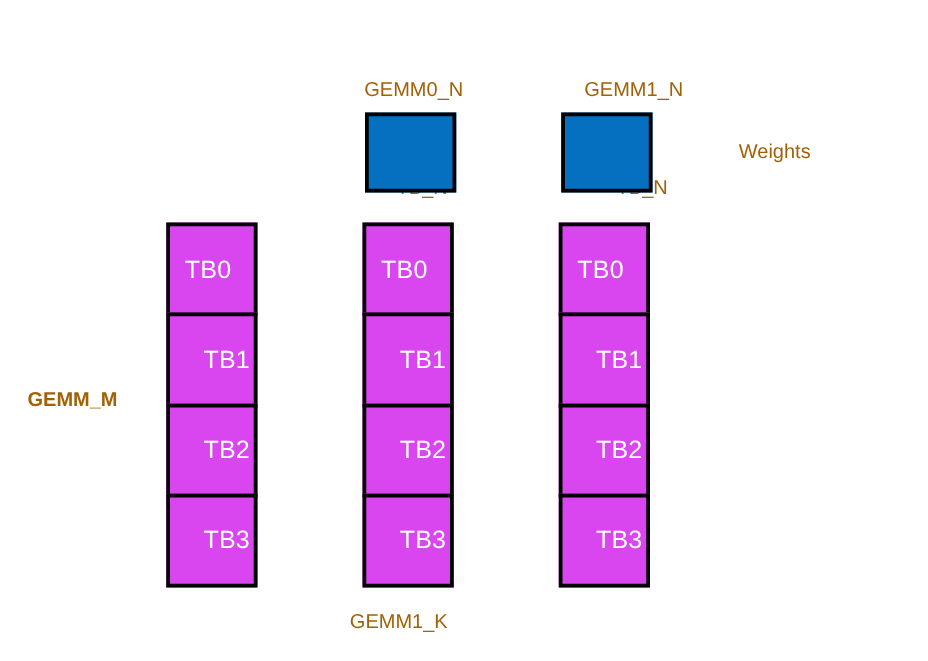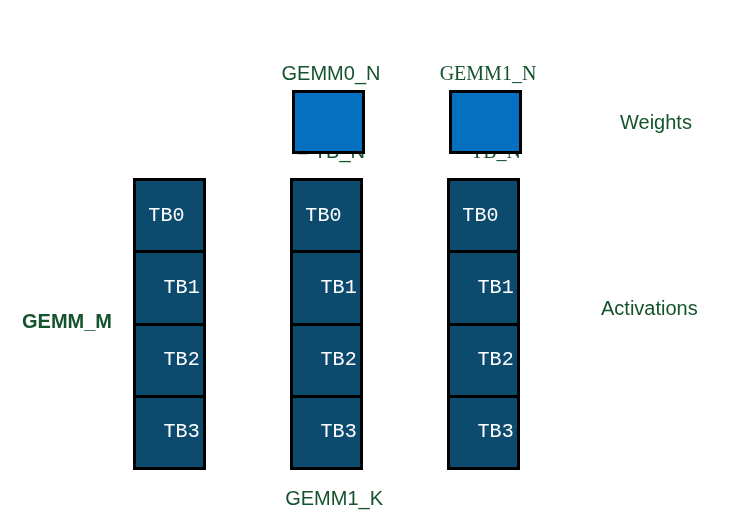--- a/index.html
+++ b/index.html
@@ -14,50 +14,49 @@
     background: #ffffff;
     font-family: "Liberation Sans", sans-serif;
     overflow: hidden;
   }
 
   
   .abs { position: absolute; }
 
   
   .label {
-    color: #14532d;
-    font-size: 20px;
+    color: #a16207;
+    font-size: 16px;
     line-height: 26px;
     white-space: pre;
   }
   .label-center { text-align: center; }
 
   
   .weight-box {
     box-sizing: border-box;
     background: #0570C0;
     border: 3px solid #000000;
   }
 
   
   .column {
     box-sizing: border-box;
     display: flex;
     flex-direction: column;
   }
   .tb-cell {
     box-sizing: border-box;
-    background: #0c4a6e;
+    background: #d946ef;
     border: 3px solid #000000;
     flex: 1 1 0;
     display: flex;
     align-items: center;
     justify-content: center;
     position: relative;
-    font-family: Liberation Mono, monospace;
   }
   
   .tb-cell + .tb-cell { margin-top: -3px; justify-content: flex-end; }
 
   .tb-label {
     color: #ffffff;
     font-size: 20px;
     line-height: 20px;
     letter-spacing: 0.2px;
     position: relative;
@@ -67,32 +66,31 @@
 </head>
 <body>
 
 <div id="canvas">
 
   <div class="abs label label-center" style="left:256px; top:8px; width:150px;">
     <div>GEMM0_N</div>
     <div>= TB_N</div>
   </div>
 
-  <div class="abs label label-center" style="left:413px; top:8px; width:150px;font-family:Liberation Serif, serif;">
+  <div class="abs label label-center" style="left:432px; top:8px; width:150px;">
     <div>GEMM1_N</div>
     <div>= TB_N</div>
   </div>
 
   <div class="abs weight-box" style="left:292px; top:90px; width:73px; height:64px;"></div>
 
   <div class="abs weight-box" style="left:449px; top:90px; width:73px; height:64px;"></div>
 
-  <div class="abs label" style="left:620px; top:109px;">Weights</div>
+  <div class="abs label" style="left:591px; top:109px;">Weights</div>
 
-  <div class="abs label" style="left:601px; top:295px;">Activations</div>
 
   <div class="abs label" style="left:22px; top:308px;font-weight:bold;">GEMM_M</div>
 
   <div class="abs column" style="left:133px; top:178px; width:73px; height:292px;">
     <div class="tb-cell">
       <span class="tb-label">TB0</span>
     </div>
     <div class="tb-cell">
       <span class="tb-label">TB1</span>
     </div>
@@ -128,15 +126,15 @@
     </div>
     <div class="tb-cell">
       <span class="tb-label">TB2</span>
     </div>
     <div class="tb-cell">
       <span class="tb-label">TB3</span>
     </div>
   </div>
 
 
-  <div class="abs label label-center" style="left:233px; top:485px; width:150px;text-align:right;">GEMM1_K</div>
+  <div class="abs label label-center" style="left:244px; top:485px; width:150px;">GEMM1_K</div>
 
 </div>
 
 </body></html>

